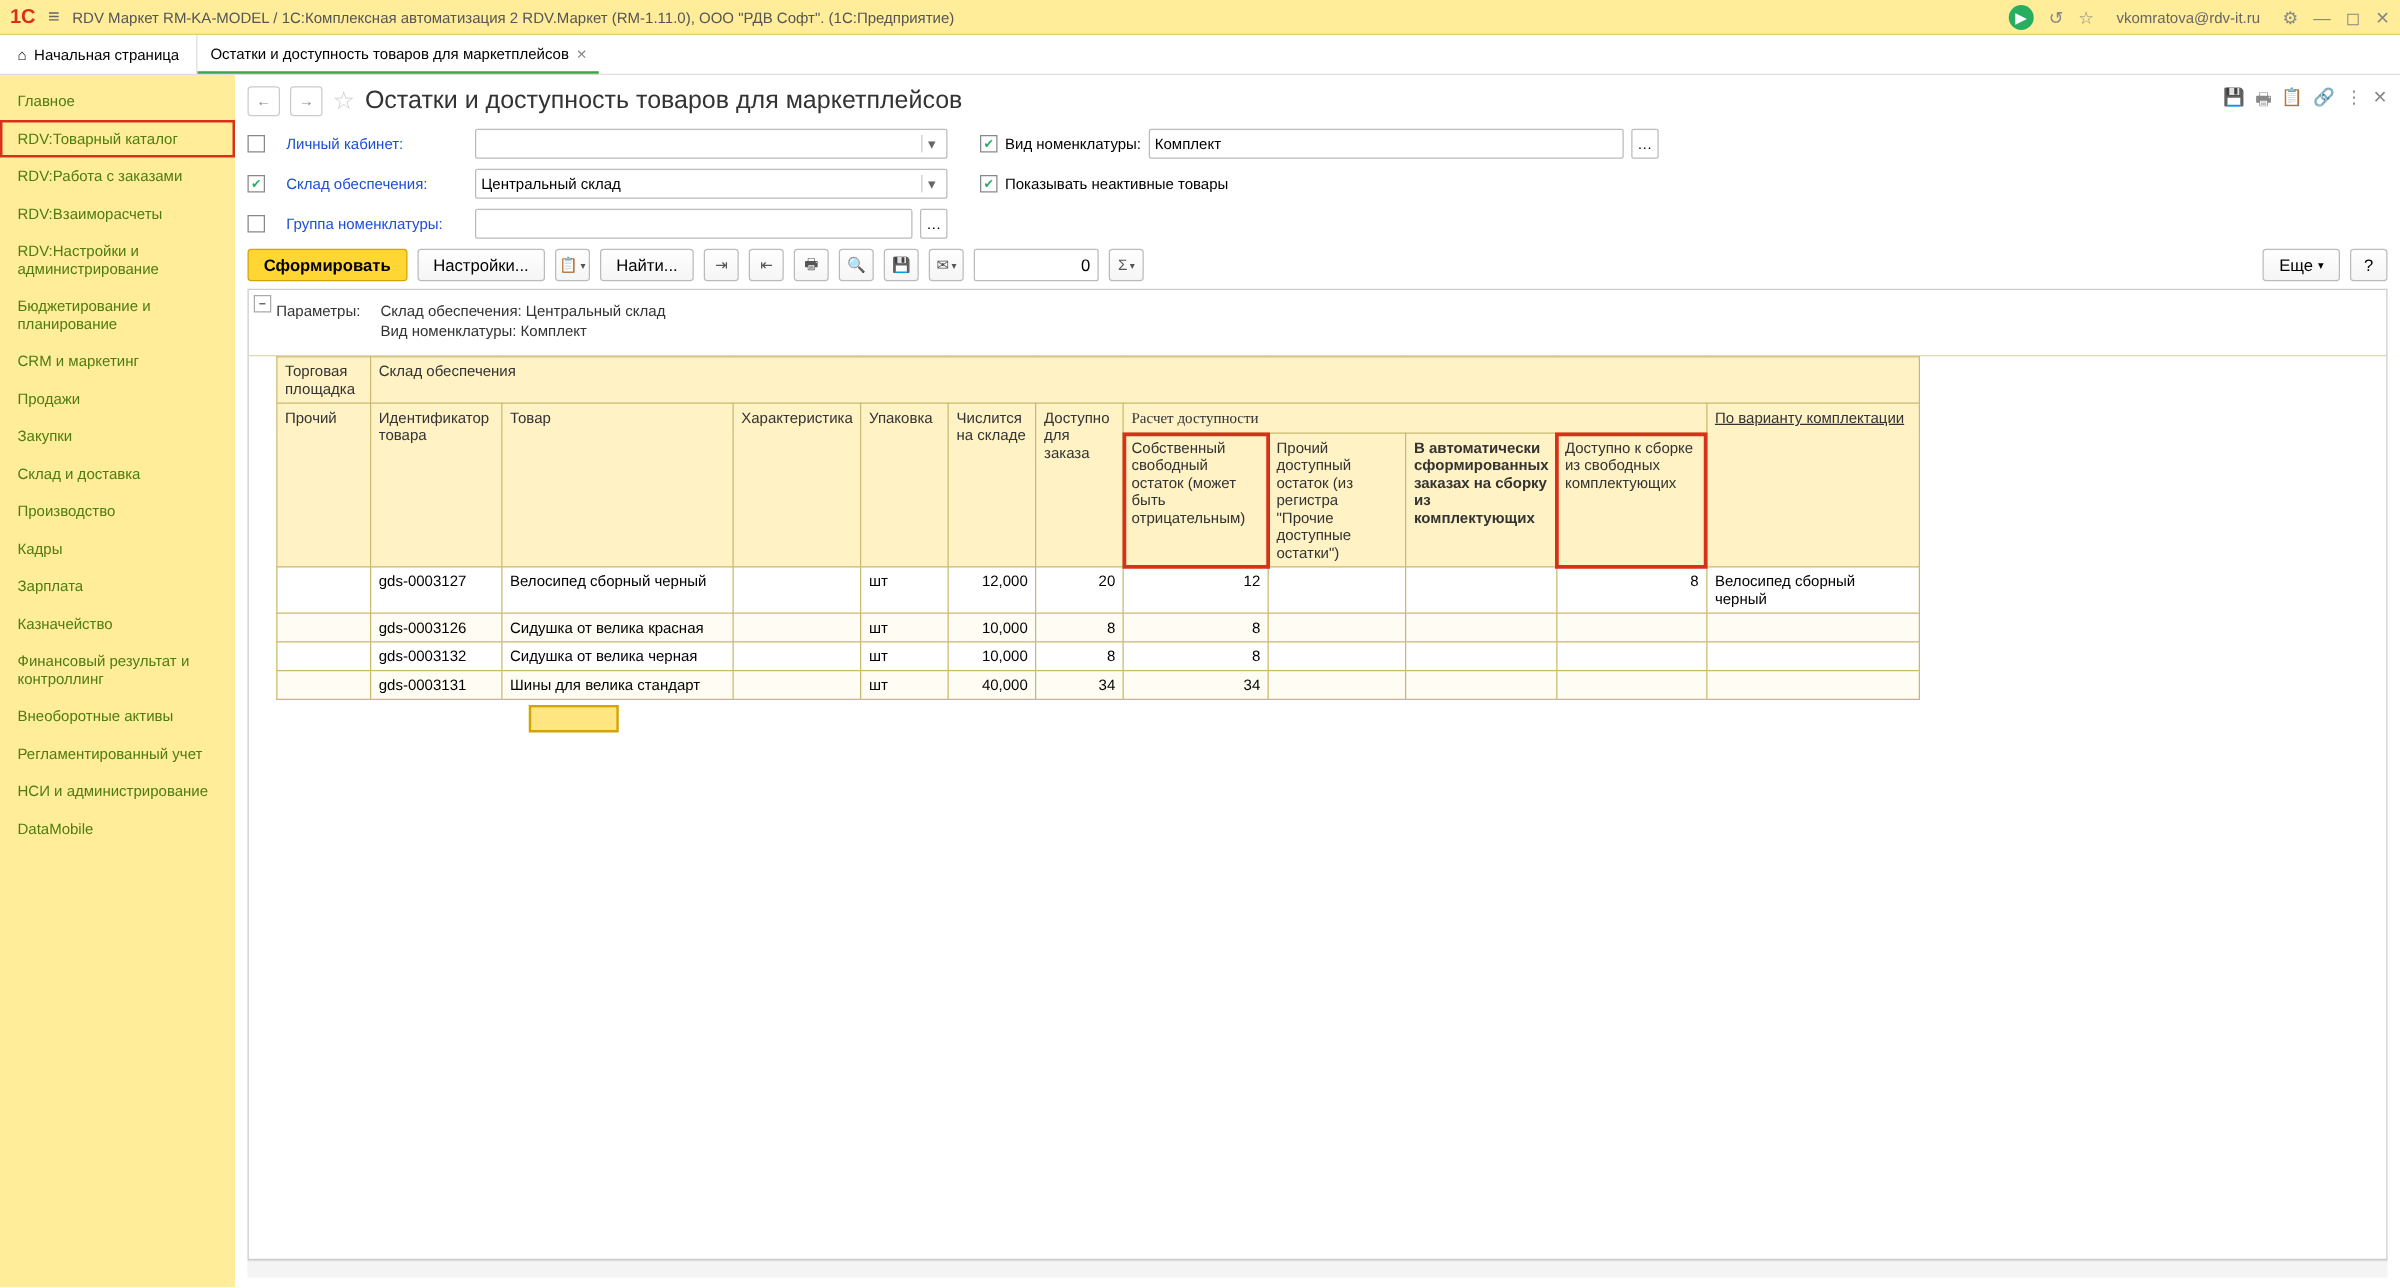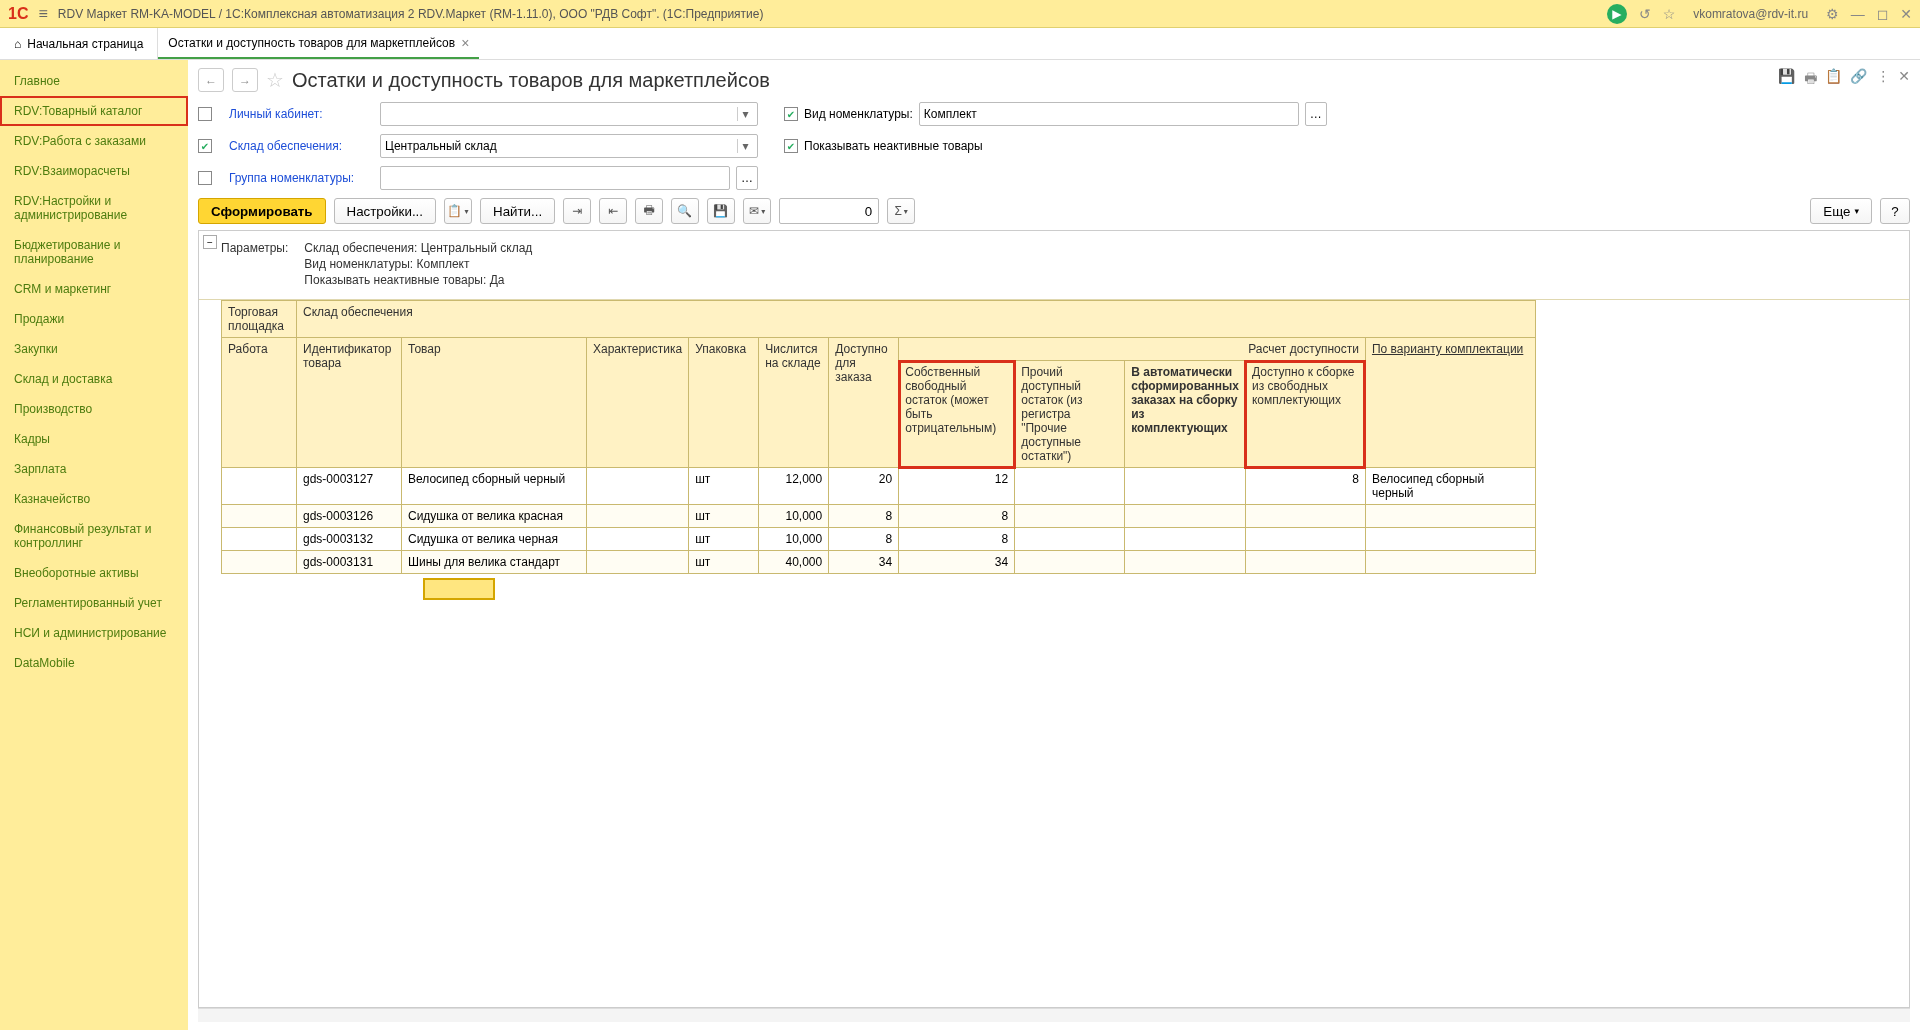--- a/index.html
+++ b/index.html
@@ -212,38 +212,37 @@
           <span style="font-size:9px;">▾</span>
         </button>
       <button class="btn" style="width:30px;padding:0;justify-content:center;">?</button>
     </div>
 
     <div class="report">
       <div class="collapse-gutter">−</div>
       <div class="params-band">
         <div class="line"><span class="pl">Параметры:</span> <span>Склад обеспечения: Центральный склад</span></div>
         <div class="line"><span class="pl"></span> <span>Вид номенклатуры: Комплект</span></div>
-        <div class="line"><span class="pl"></span> <span>Показывать неактивные товары: Да</span></div>
       </div>
 
       <table class="grid">
         <tbody>
             <tr>
           <th class="grp" style="width:75px;">Торговая площадка</th>
           <th class="grp" colspan="11">Склад обеспечения</th>
         </tr>
         <tr>
-          <th rowspan="2" style="width:75px;">Работа</th>
+          <th rowspan="2" style="width:75px;">Прочий</th>
           <th rowspan="2" style="width:105px;">Идентификатор товара</th>
           <th rowspan="2" style="width:185px;">Товар</th>
           <th rowspan="2" style="width:60px;">Характеристика</th>
           <th rowspan="2" style="width:70px;">Упаковка</th>
           <th rowspan="2" style="width:70px;">Числится на складе</th>
           <th rowspan="2" style="width:70px;">Доступно для заказа</th>
-          <th colspan="4" style="text-align:right;">Расчет доступности</th>
+          <th colspan="4" style="text-align:left;font-family:Liberation Serif, serif;">Расчет доступности</th>
           <th rowspan="2" style="width:170px;text-decoration:underline;">По варианту комплектации</th>
         </tr>
         <tr>
           <th class="hl-red" style="width:116px;">Собственный свободный остаток (может быть отрицательным)</th>
           <th style="width:110px;">Прочий доступный остаток (из регистра "Прочие доступные остатки")</th>
           <th style="width:65px;font-weight:bold;">В автоматически сформированных заказах на сборку из комплектующих</th>
           <th class="hl-red" style="width:120px;">Доступно к сборке из свободных комплектующих</th>
         </tr>
         </tbody>
           <tbody id="gridbody">

